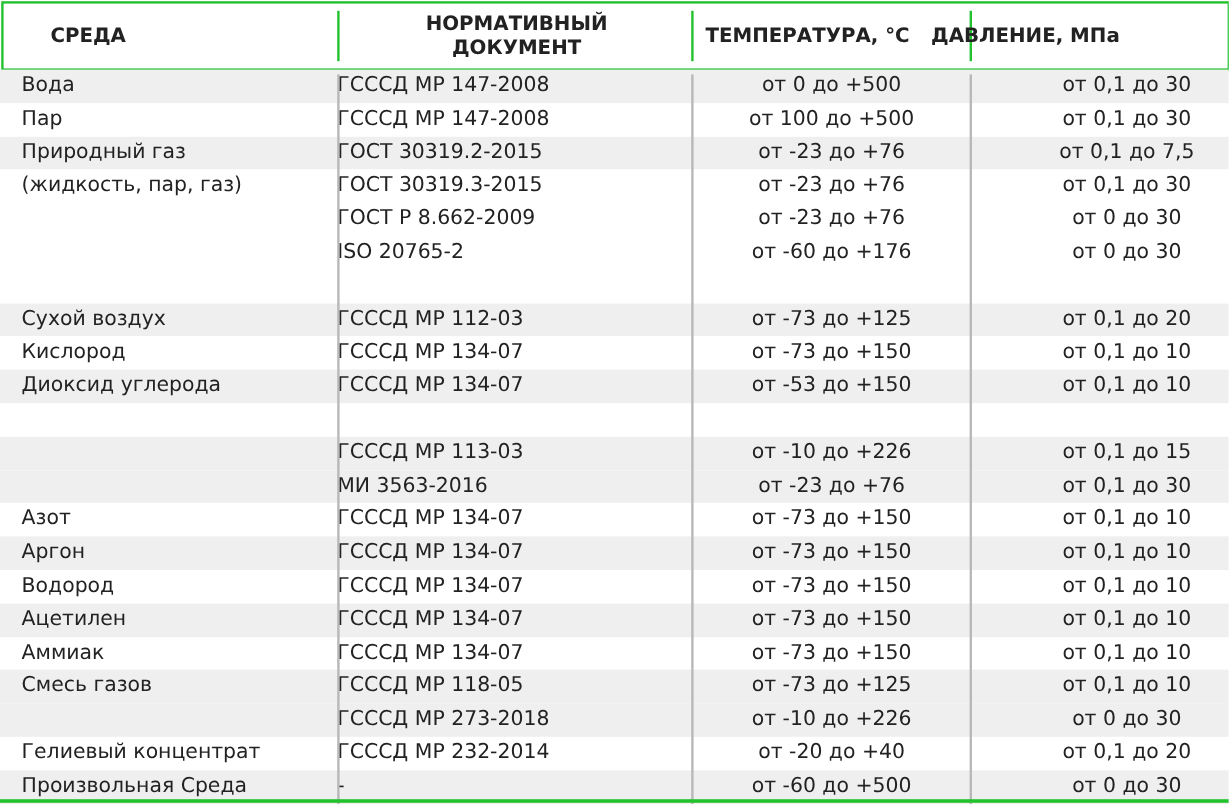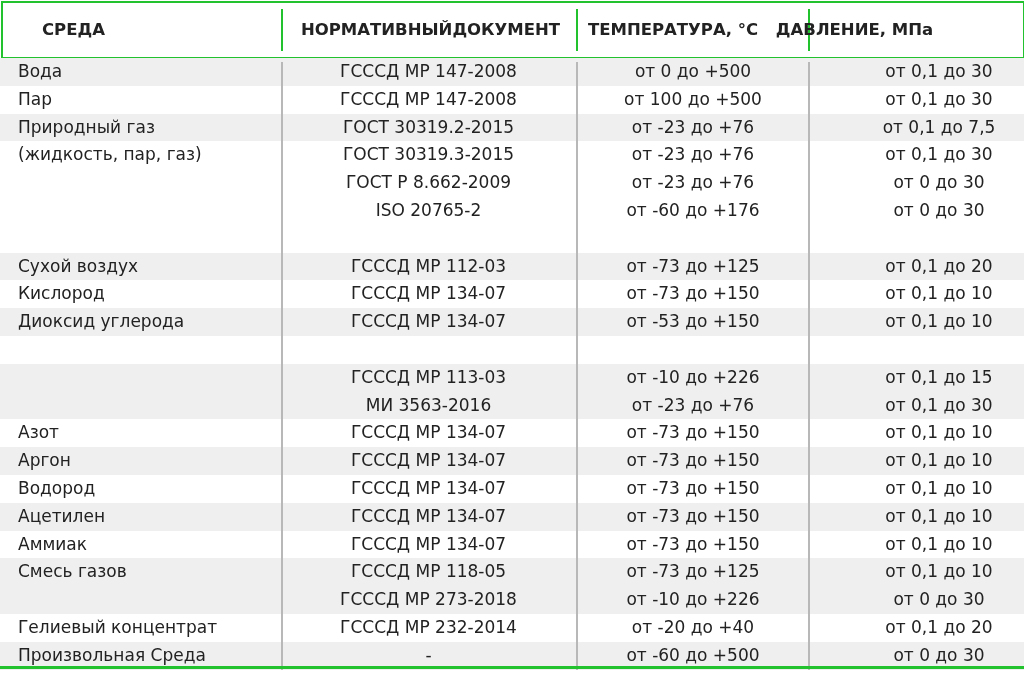--- a/index.html
+++ b/index.html
@@ -8,33 +8,33 @@
   .header { position: absolute; left: 1px; top: 1px; width: 1020px; height: 54px;
             border: 2px solid #22c22e; background: #ffffff; }
   .hcell { position: absolute; top: 0; height: 54px; display: flex; align-items: center;
            font-weight: bold; font-size: 16.5px; color: #222; line-height: 20px; }
   .hsep { position: absolute; top: 6px; height: 42px; width: 2px; background: #22c22e; }
   .body { position: absolute; left: 0; top: 58px; width: 1024px; }
   .line { position: relative; height: 27.8px; font-size: 17px; line-height: 27.8px; }
   .line.gray { background: #efefef; }
   .c { position: absolute; top: 0; height: 100%; white-space: nowrap; }
   .c0 { left: 18px; }
-  .c1 { left: 281px; width: 295px; text-align: center; }
+  .c1 { left: 281px; width: 295px; text-align: left; }
   .c2 { left: 578px; width: 230px; text-align: center; }
   .c3 { left: 804px; width: 214px; text-align: center; padding-left: 28px; }
   .vsep { position: absolute; top: 62px; height: 608px; width: 2px; background: #b8b8b8; }
   .bottom { position: absolute; left: 0; top: 666px; width: 1024px; height: 3px; background: #22c22e; }
 </style>
 </head>
 <body>
 
 <div class="header">
   <div class="hcell" style="left:16px;margin-left:23px;">СРЕДА</div>
   <div class="hsep" style="left:278px;"></div>
-  <div class="hcell" style="left:280px; width:295px; justify-content:center; flex-direction:row; text-align:center;">
+  <div class="hcell" style="left:280px; width:295px; justify-content:center; flex-direction:column; text-align:center;">
     <span>НОРМАТИВНЫЙ</span>
     <span>ДОКУМЕНТ</span>
   </div>
   <div class="hsep" style="left:573px;"></div>
   <div class="hcell" style="left:575px; width:190px; justify-content:center;">ТЕМПЕРАТУРА, °С</div>
   <div class="hsep" style="left:805px;"></div>
   <div class="hcell" style="left:762px; width:179px; justify-content:center;">ДАВЛЕНИЕ, МПа</div>
 </div>
 
 <div class="body" id="table-body">

